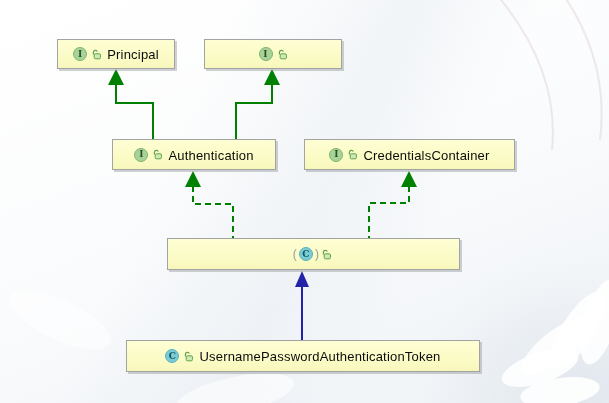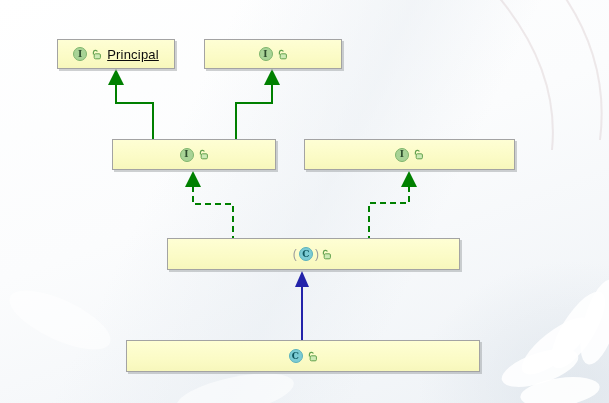--- a/index.html
+++ b/index.html
@@ -30,21 +30,21 @@
   .badge{
     width:14px;height:14px;border-radius:50%;
     display:flex;align-items:center;justify-content:center;
     font-family:"DejaVu Serif",serif;font-weight:bold;font-size:9px;line-height:1;
     box-sizing:border-box;flex:0 0 auto;
   }
   .badge.iface{background:#a8d396;border:1px solid #7fb56d;color:#2e4d2e;}
   .badge.cls{background:#7bcbd4;border:1px solid #5bb2bd;color:#0d555e;}
   .paren{color:#9b9b9b;font-size:12px;line-height:1;margin:0 -2px;font-family:"Liberation Sans",sans-serif;}
   .lock{display:flex;align-items:center;flex:0 0 auto;}
-  .label{padding-top:1px;text-decoration:underline;}
+  .label{padding-top:1px;}
 </style>
 </head>
 <body>
 
 <div id="canvas">
 
   <svg class="overlay" width="609" height="403" viewBox="0 0 609 403" aria-hidden="true">
     <g fill="none" stroke="rgba(205,185,190,0.30)" stroke-width="2">
       <path d="M497 -5 Q 560 70 552 150"></path>
       <path d="M560 -10 Q 610 60 600 140"></path>
@@ -122,34 +122,36 @@
       <span class="badge iface">
           <span>I</span>
         </span>
       <span class="lock">
         <svg width="11" height="11" viewBox="0 0 11 11">
             <path d="M2.4 5.4 V3.4 A2.1 2.1 0 0 1 6.4 2.6" fill="none" stroke="#63a14e" stroke-width="1.2"></path>
             <rect x="3.2" y="4.8" width="6.2" height="5" rx="1.2" fill="#cdeab4" stroke="#63a14e" stroke-width="1"></rect>
           </svg>
       </span>
     </span>
+    <span class="label">Authentication</span>
   </div>
 
   <div class="node" style="left:304px;top:139px;width:211px;height:31px">
     <span class="icon-cluster">
       <span class="badge iface">
           <span>I</span>
         </span>
       <span class="lock">
         <svg width="11" height="11" viewBox="0 0 11 11">
             <path d="M2.4 5.4 V3.4 A2.1 2.1 0 0 1 6.4 2.6" fill="none" stroke="#63a14e" stroke-width="1.2"></path>
             <rect x="3.2" y="4.8" width="6.2" height="5" rx="1.2" fill="#cdeab4" stroke="#63a14e" stroke-width="1"></rect>
           </svg>
       </span>
     </span>
+    <span class="label">CredentialsContainer</span>
   </div>
 
   <div class="node" style="left:167px;top:238px;width:293px;height:32px">
     <span class="icon-cluster">
       <span class="paren">(</span>
       <span class="badge cls">
           <span>C</span>
         </span>
       <span class="paren">)</span>
       <span class="lock">
@@ -166,15 +168,16 @@
       <span class="badge cls">
           <span>C</span>
         </span>
       <span class="lock">
         <svg width="11" height="11" viewBox="0 0 11 11">
             <path d="M2.4 5.4 V3.4 A2.1 2.1 0 0 1 6.4 2.6" fill="none" stroke="#63a14e" stroke-width="1.2"></path>
             <rect x="3.2" y="4.8" width="6.2" height="5" rx="1.2" fill="#cdeab4" stroke="#63a14e" stroke-width="1"></rect>
           </svg>
       </span>
     </span>
+    <span class="label">UsernamePasswordAuthenticationToken</span>
   </div>
 
 </div>
 
 </body></html>

